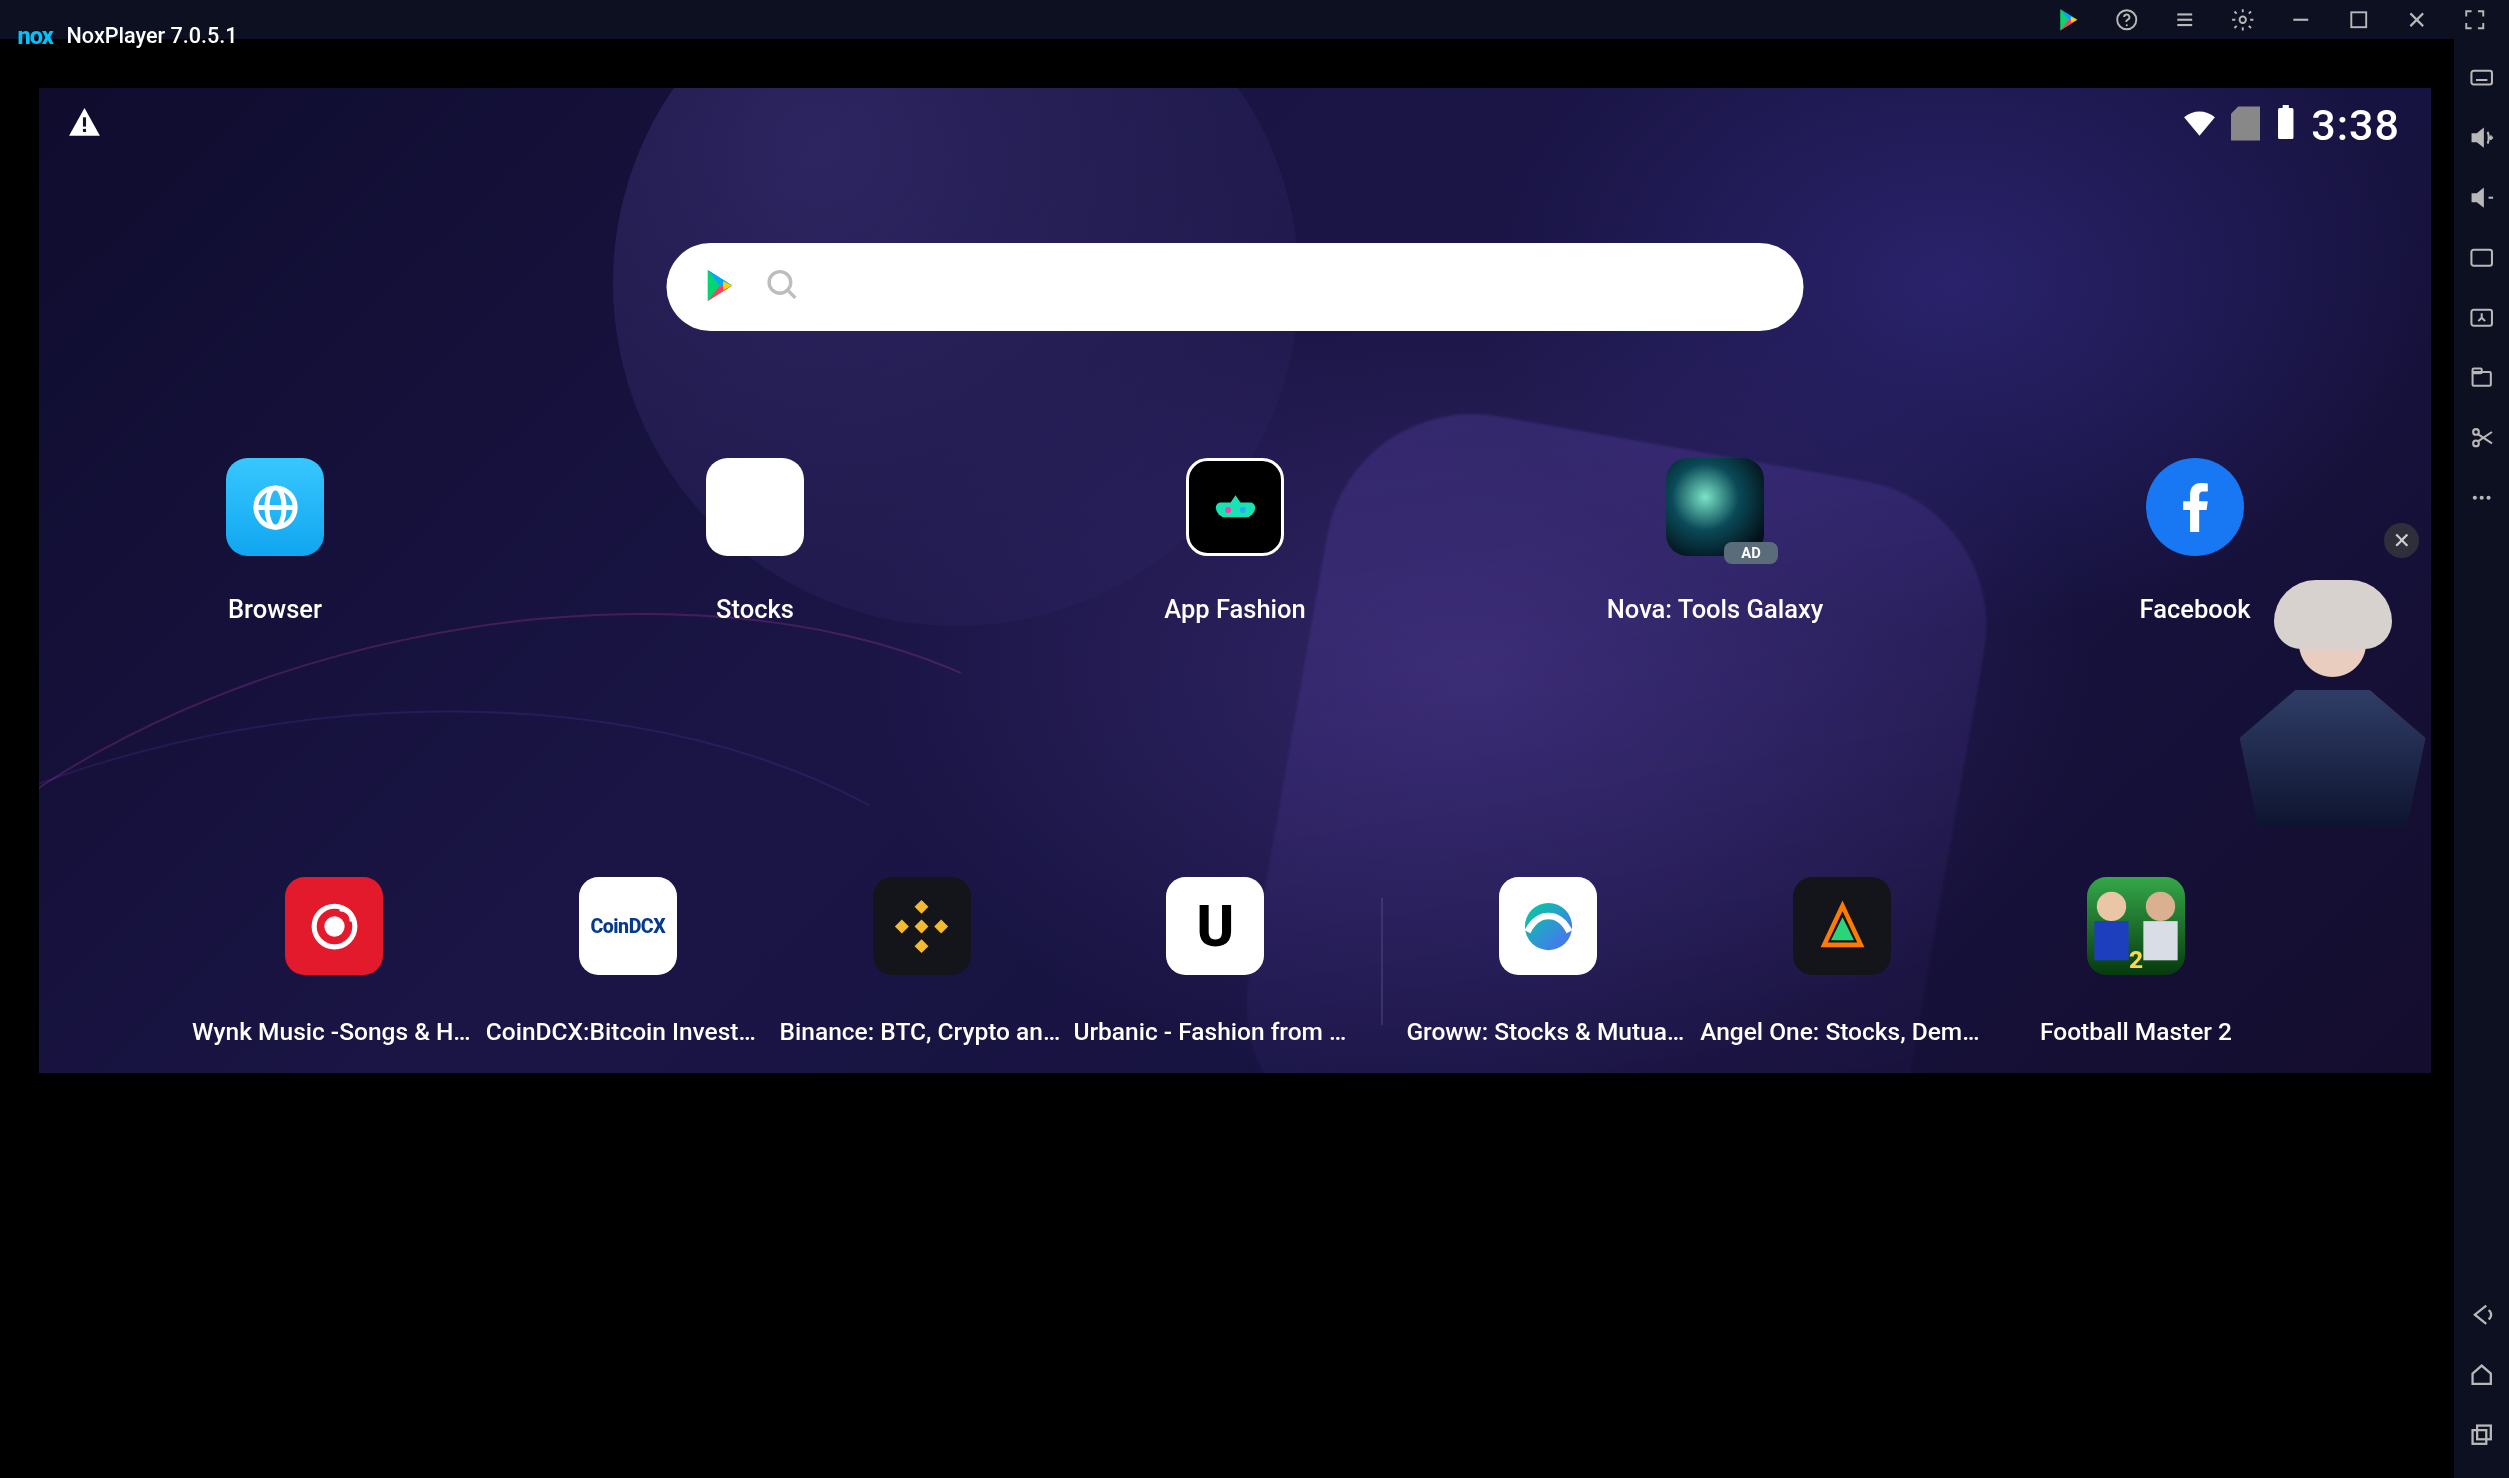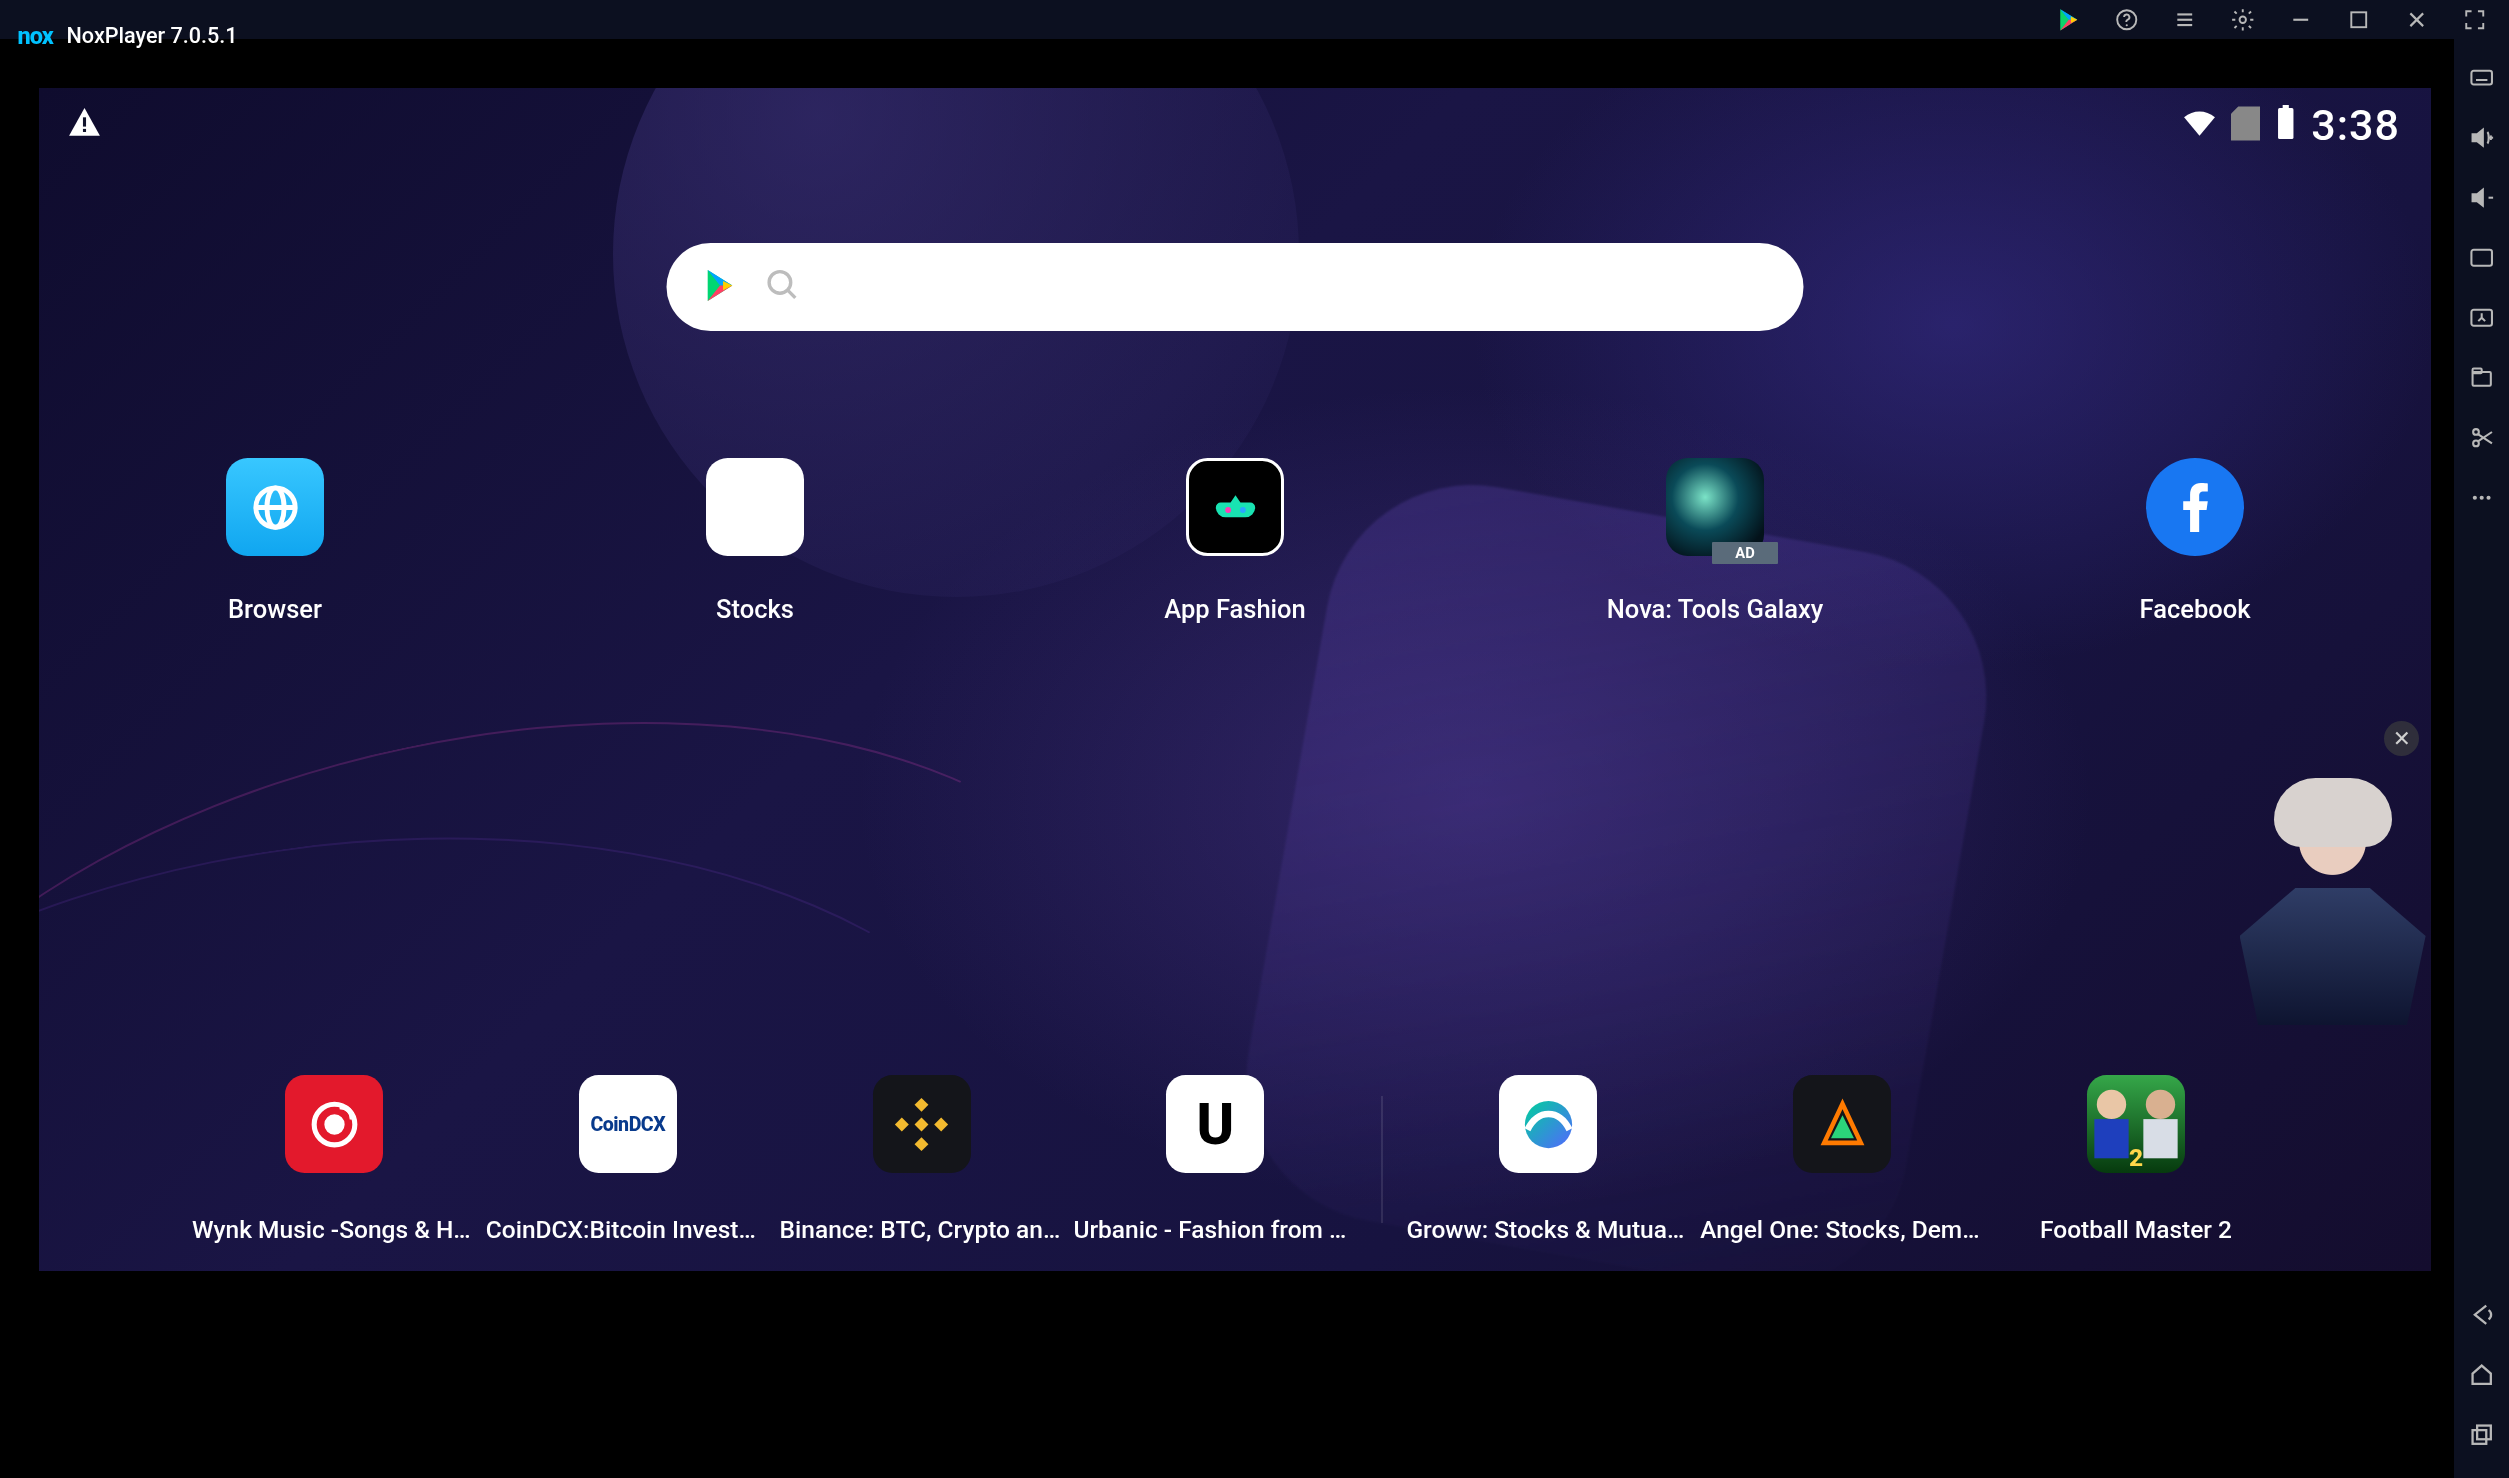--- a/index.html
+++ b/index.html
@@ -45,21 +45,21 @@
     z-index: 20;
   }
   .rail-icon { width: 31px; height: 31px; display:flex;align-items:center;justify-content:center;color:#b8b8b8;cursor:pointer; }
   .rail-icon svg { width: 27.4px; height: 27.4px; }
   
   .emu {
     position: absolute;
     left: 39px;
     top: 88px;
     width: 2392px;
-    height: 1183px;
+    height: 985px;
     background:
       radial-gradient(ellipse 882px 588px at 60% 60%, rgba(96,70,170,0.35), transparent 70%),
       radial-gradient(ellipse 686px 490px at 80% 20%, rgba(60,50,150,0.5), transparent 70%),
       linear-gradient(135deg,#0f0c2e 0%,#1a1545 40%,#171340 70%, #140d2e 100%);
     overflow: hidden;
   }
   
   .blob1 {
     position:absolute; left:52%; top:36%; width:667px; height:745px;
     background: linear-gradient(160deg, rgba(110,80,200,0.25), rgba(40,30,90,0.0));
@@ -118,21 +118,21 @@
     width: 225px; cursor:pointer;
   }
   .app-icon {
     width: 98px; height: 98px; border-radius: 21.6px;
     display:flex; align-items:center; justify-content:center;
     position:relative;
   }
   .ad-chip {
     position:absolute; right:-13.7px; bottom:-7.8px;
     background:#5a6b7a; color:#fff; font-size:14.7px; font-weight:700;
-    padding:2px 23px; border-radius:1px;
+    padding:2px 17px; border-radius:8px;
   }
   .app-label { color:#fff; font-size: 25.5px; font-weight:500; text-align:center; white-space:nowrap;margin-top:20px; }
   
   .dock {
     position:absolute; left:0; right:0; bottom: 0;
     height: 223px;
     display:flex; justify-content:center; align-items:center; gap: 9.8px;
   }
   .dock .app { width: 284px; gap: 22px; }
   .dock .app-icon { width: 98px; height: 98px; border-radius: 19.6px;}

